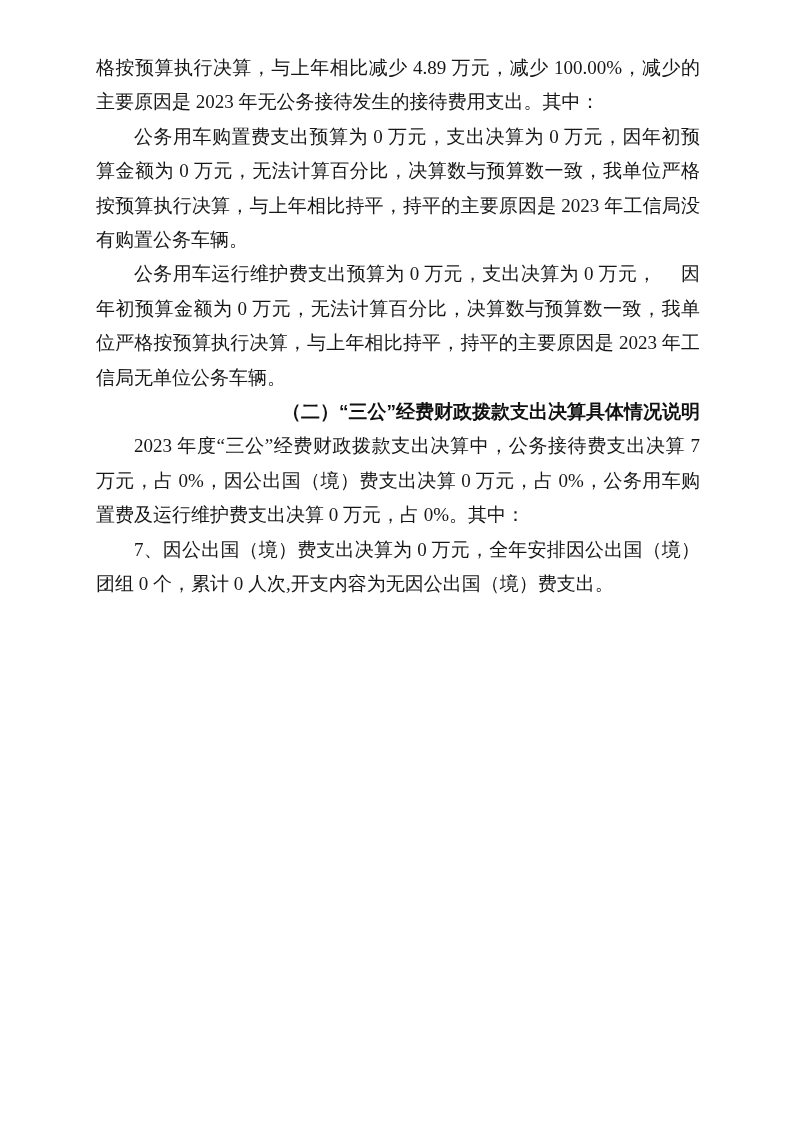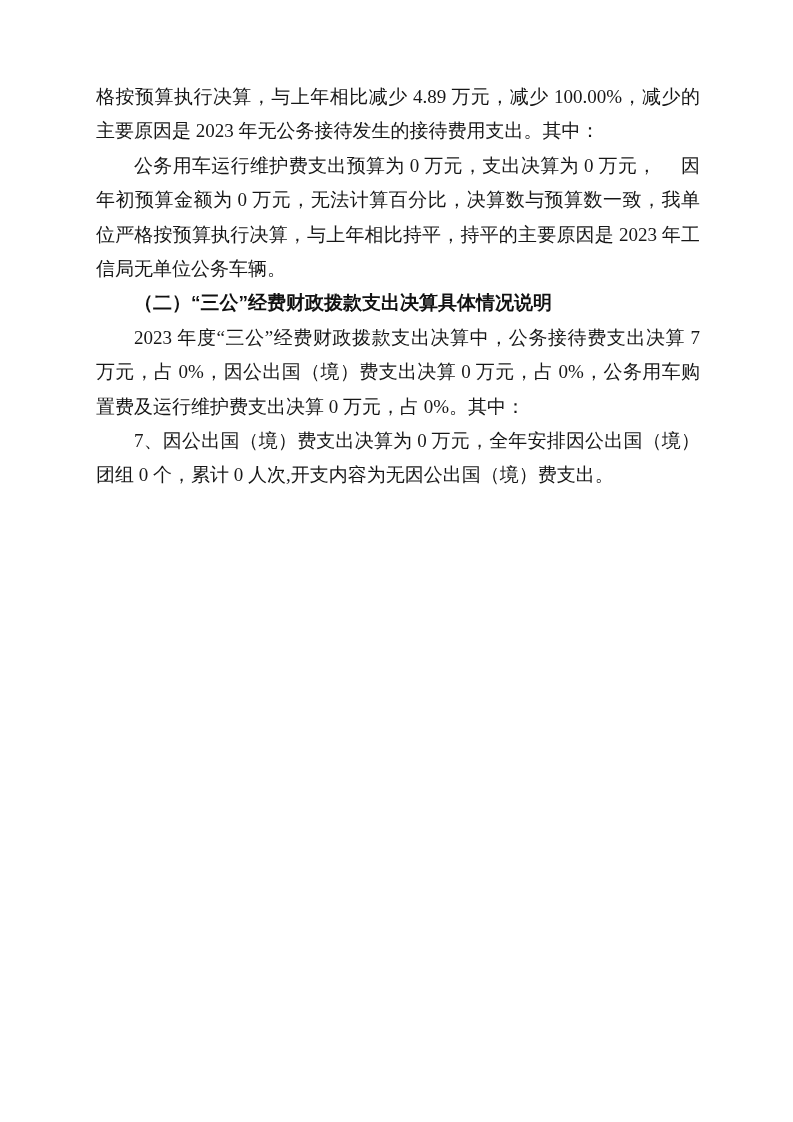--- a/index.html
+++ b/index.html
@@ -7,21 +7,21 @@
     padding: 0;
     background: #ffffff;
   }
   .page {
     position: relative;
     box-sizing: border-box;
     width: 793px;
     height: 999px;
     margin: 0 auto;
     background: #ffffff;
-    padding: 80px 93px 0 96px;
+    padding: 51px 93px 0 96px;
     overflow: hidden;
   }
   .doc-body {
     font-family: "Liberation Serif", "DejaVu Serif", serif;
     font-size: 19px;
     line-height: 34.4px;
     color: #161616;
   }
   .para {
     margin: 0;
@@ -33,33 +33,34 @@
     text-indent: 0;
   }
   .section-heading {
     margin: 0;
     font-family: "Liberation Sans", "DejaVu Sans", sans-serif;
     font-weight: 700;
     font-size: 19px;
     line-height: 34.4px;
     color: #111111;
     text-indent: 2em;
-    text-align: left;
+    text-align: right;
   }
 </style>
 </head>
 <body>
 
 <div class="page">
   <div class="doc-body">
 
     <p class="para no-indent">格按预算执行决算，与上年相比减少 4.89 万元，减少 100.00%，减少的主要原因是 2023 年无公务接待发生的接待费用支出。其中：</p>
 
 
 
+    <p class="para">公务用车购置费支出预算为 0 万元，支出决算为 0 万元，因年初预算金额为 0 万元，无法计算百分比，决算数与预算数一致，我单位严格按预算执行决算，与上年相比持平，持平的主要原因是 2023 年工信局没有购置公务车辆。</p>
 
     <p class="para">公务用车运行维护费支出预算为 0 万元，支出决算为 0 万元，　 因年初预算金额为 0 万元，无法计算百分比，决算数与预算数一致，我单位严格按预算执行决算，与上年相比持平，持平的主要原因是 2023 年工信局无单位公务车辆。</p>
 
     <h3 class="section-heading">（二）“三公”经费财政拨款支出决算具体情况说明</h3>
 
     <p class="para">2023 年度“三公”经费财政拨款支出决算中，公务接待费支出决算 7 万元，占 0%，因公出国（境）费支出决算 0 万元，占 0%，公务用车购置费及运行维护费支出决算 0 万元，占 0%。其中：</p>
 
     <p class="para">7、因公出国（境）费支出决算为 0 万元，全年安排因公出国（境）团组 0 个，累计 0 人次,开支内容为无因公出国（境）费支出。</p>
 
 

